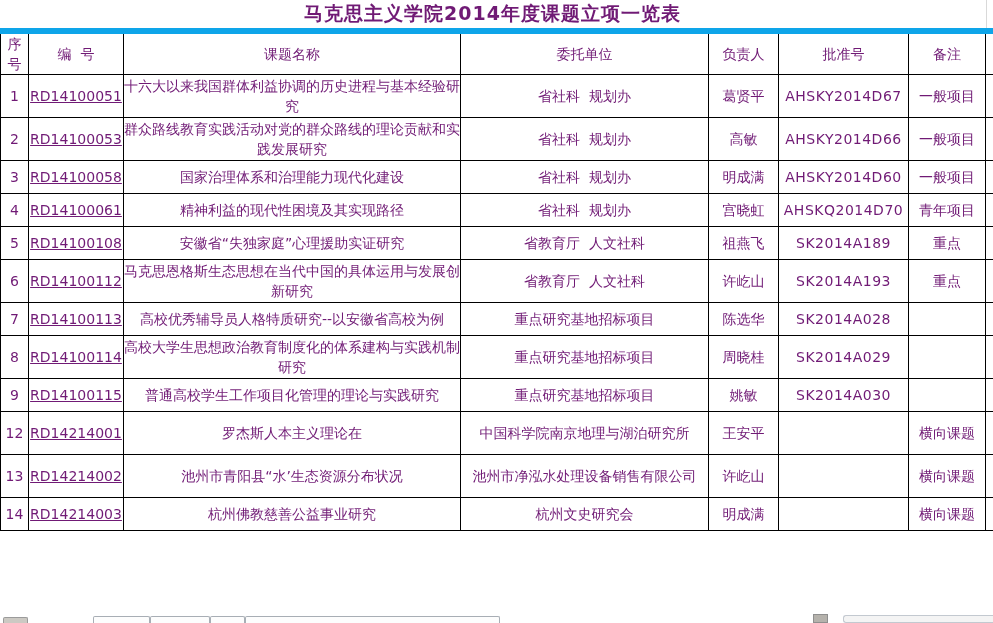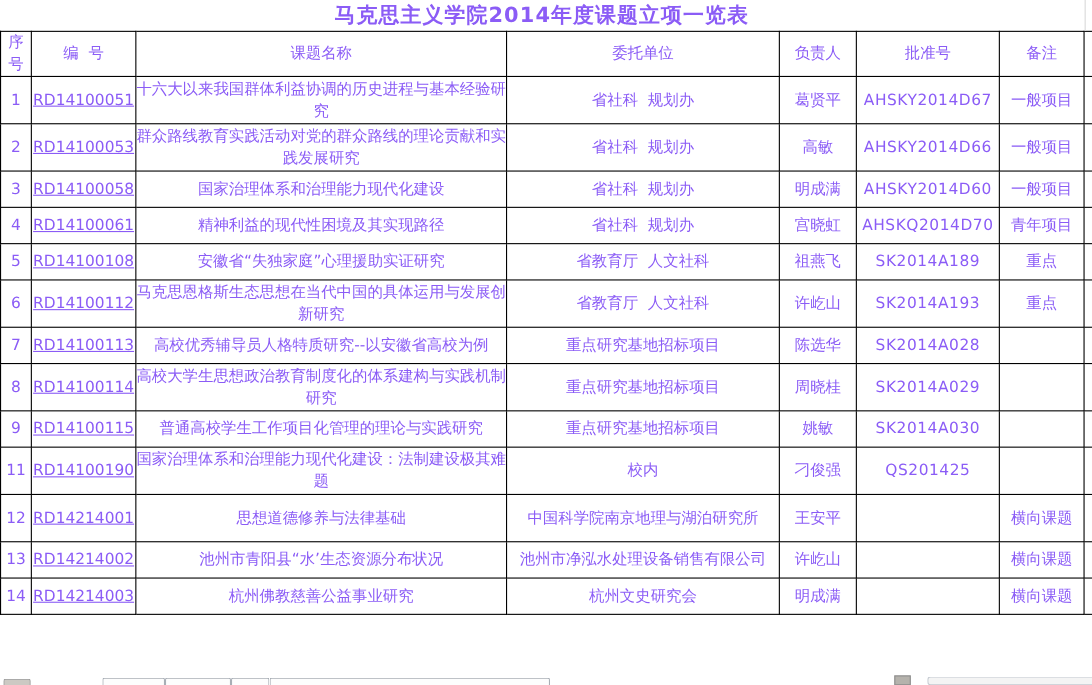--- a/index.html
+++ b/index.html
@@ -4,21 +4,21 @@
 <style>
   * { margin: 0; padding: 0; box-sizing: border-box; }
   html, body { background: #fff; }
   #screen {
     position: relative;
     width: 993px;
     height: 623px;
     background: #fff;
     overflow: hidden;
     font-family: "DejaVu Sans", sans-serif;
-    color: #8b5cf6;
+    color: #701a75;
   }
   
   .title-strip {
     width: 985px;
     height: 28px;
     display: flex;
     align-items: center;
     justify-content: center;
   }
   .title-strip .title {
@@ -34,21 +34,21 @@
     top: 0;
     width: 1px;
     height: 28px;
     background: #d9d9d9;
   }
   
   table.main {
     border-collapse: collapse;
     table-layout: fixed;
     width: 993px;
-    border-top: 1px solid #0ea5e9;
+    border-top: 6px solid #0ea5e9;
   }
   col.c-no     { width: 28px; }
   col.c-code   { width: 95px; }
   col.c-name   { width: 337px; }
   col.c-unit   { width: 248px; }
   col.c-leader { width: 70px; }
   col.c-appr   { width: 130px; }
   col.c-note   { width: 77px; }
   col.c-ghost  { width: 8px; }
   table.main th, table.main td {
@@ -251,33 +251,23 @@
           <td class="col-no">9</td>
           <td class="col-code">RD14100115</td>
           <td class="col-name">普通高校学生工作项目化管理的理论与实践研究</td>
           <td class="col-unit">重点研究基地招标项目</td>
           <td class="col-leader">姚敏</td>
           <td class="col-appr">SK2014A030</td>
           <td class="col-note"></td>
           <td class="col-ghost"></td>
         </tr>
         <tr>
-          <td class="col-no">11</td>
-          <td class="col-code">RD14100190</td>
-          <td class="col-name">国家治理体系和治理能力现代化建设：法制建设极其难题</td>
-          <td class="col-unit">校内</td>
-          <td class="col-leader">刁俊强</td>
-          <td class="col-appr">QS201425</td>
-          <td class="col-note"></td>
-          <td class="col-ghost"></td>
-        </tr>
-        <tr>
           <td class="col-no">12</td>
           <td class="col-code">RD14214001</td>
-          <td class="col-name">思想道德修养与法律基础</td>
+          <td class="col-name">罗杰斯人本主义理论在</td>
           <td class="col-unit">中国科学院南京地理与湖泊研究所</td>
           <td class="col-leader">王安平</td>
           <td class="col-appr"></td>
           <td class="col-note">横向课题</td>
           <td class="col-ghost"></td>
         </tr>
         <tr>
           <td class="col-no">13</td>
           <td class="col-code">RD14214002</td>
           <td class="col-name">池州市青阳县“水’生态资源分布状况</td>

